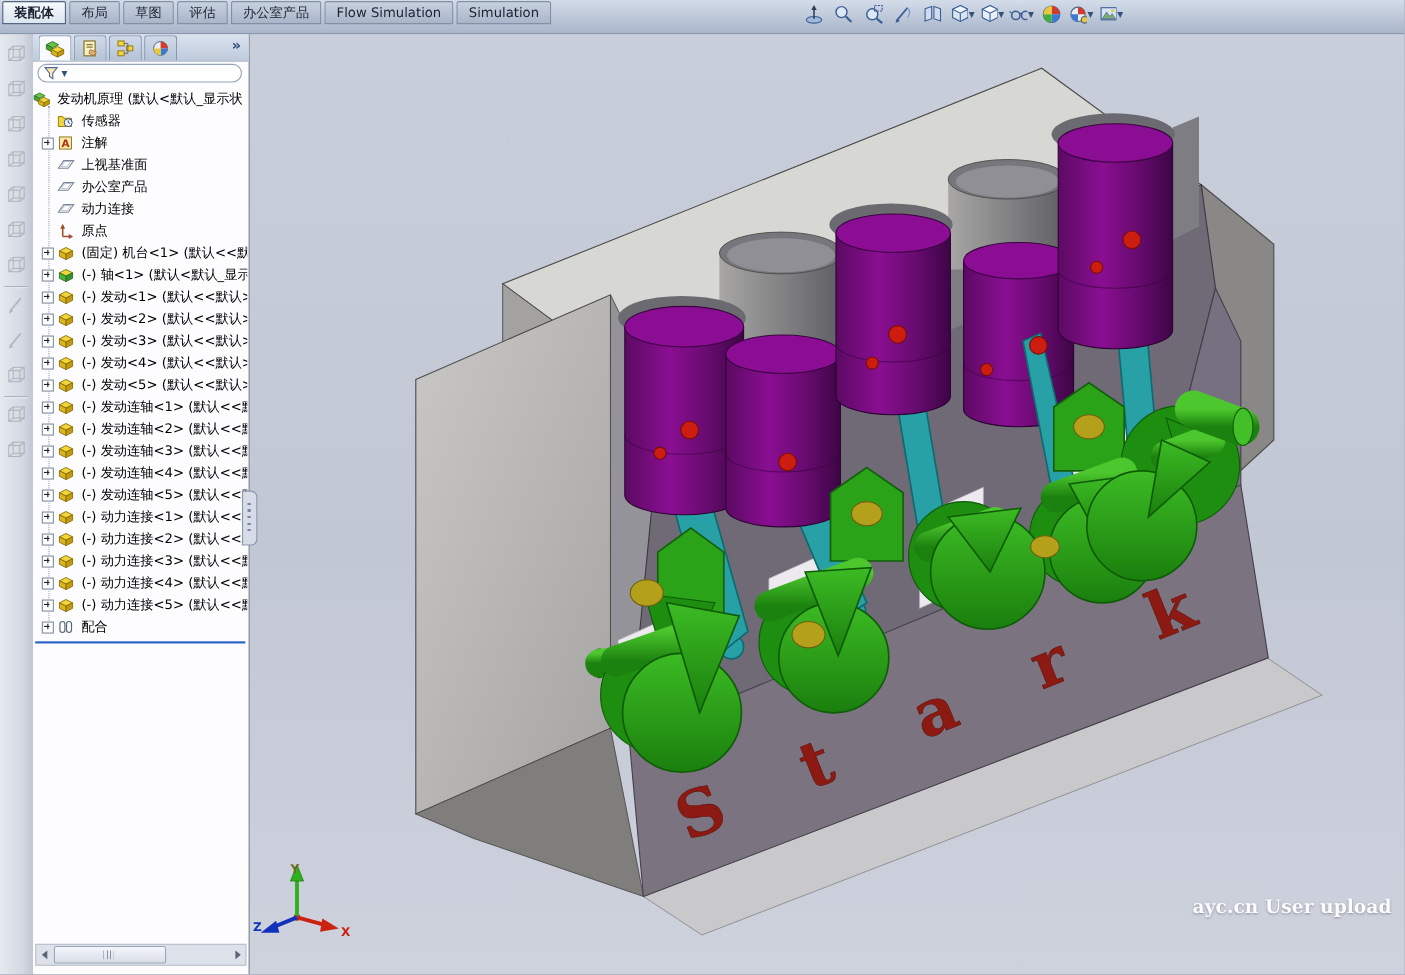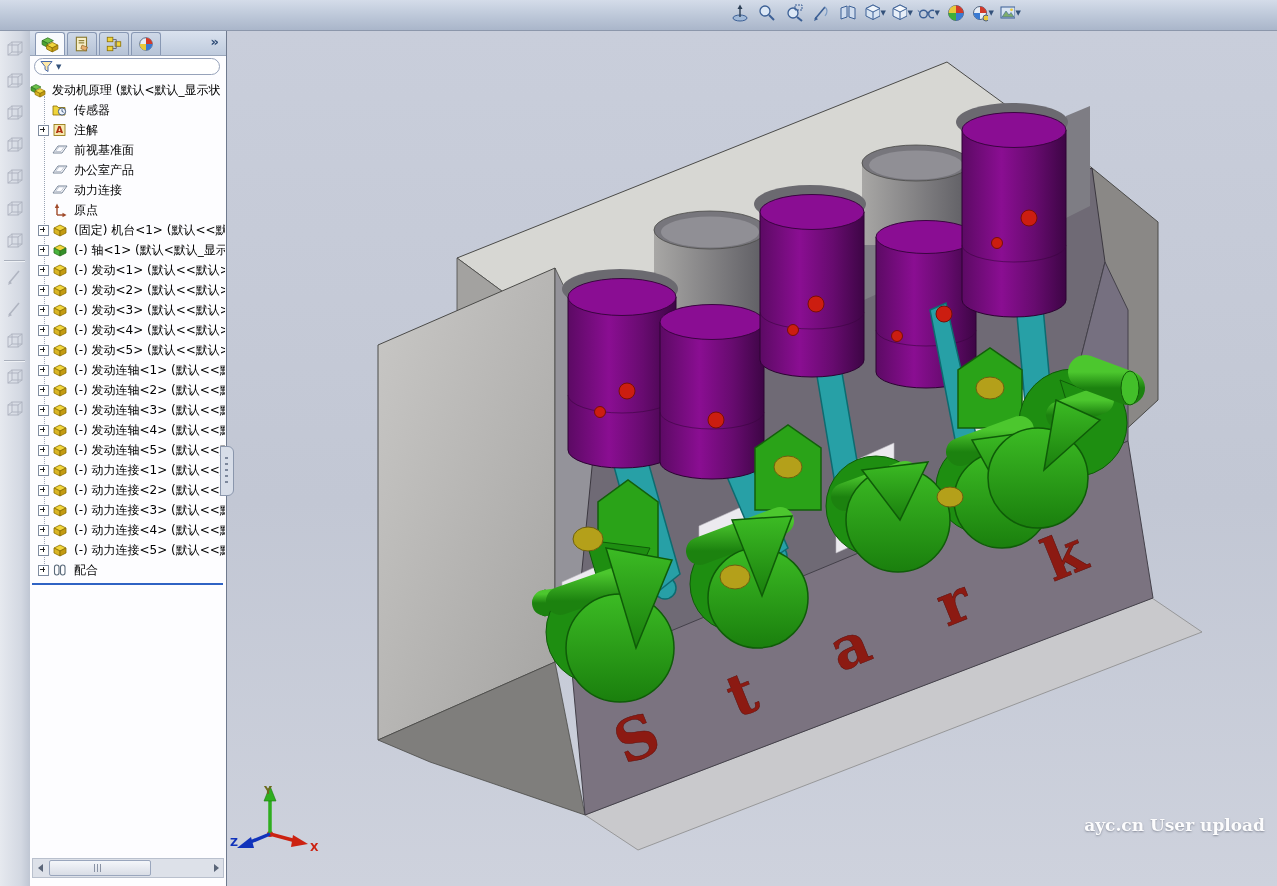--- a/index.html
+++ b/index.html
@@ -124,20 +124,29 @@
         <line x1="14" y1="17" x2="18" y2="14" stroke="#a9aebb"></line>
       </symbol>
       <symbol id="sym-pencil" viewBox="0 0 22 22">
         <line x1="5" y1="17" x2="15" y2="5" stroke="#a9aebb" stroke-width="1.6"></line>
         <polygon points="4,19 5.5,14.8 8,17.2" fill="#a9aebb"></polygon>
       </symbol>
     </defs>
   </svg>
 
   <div class="topbar">
+    <div class="tabrow">
+      <div class="rtab active">装配体</div>
+      <div class="rtab">布局</div>
+      <div class="rtab">草图</div>
+      <div class="rtab">评估</div>
+      <div class="rtab">办公室产品</div>
+      <div class="rtab">Flow Simulation</div>
+      <div class="rtab">Simulation</div>
+    </div>
 
     <div class="viewicons">
       <div class="vicon">
         <svg width="20" height="20">
             <ellipse cx="10" cy="15" rx="7" ry="3" fill="#9fb8d8" stroke="#3b5f95"></ellipse>
             <line x1="10" y1="14" x2="10" y2="4" stroke="#2c3e55" stroke-width="1.4"></line>
             <polygon points="10,1.5 7.5,6 12.5,6" fill="#2c3e55"></polygon>
           </svg>
       </div>
       <div class="vicon">
@@ -324,21 +333,21 @@
         <svg class="ti">
             <use href="#sym-annotations"></use>
           </svg>
         <span class="tl">注解</span>
       </div>
       <div class="trow">
         <span class="exp none"></span>
         <svg class="ti">
             <use href="#sym-plane"></use>
           </svg>
-        <span class="tl">前视基准面</span>
+        <span class="tl">上视基准面</span>
       </div>
       <div class="trow">
         <span class="exp none"></span>
         <svg class="ti">
             <use href="#sym-plane"></use>
           </svg>
         <span class="tl">办公室产品</span>
       </div>
       <div class="trow">
         <span class="exp none"></span>

